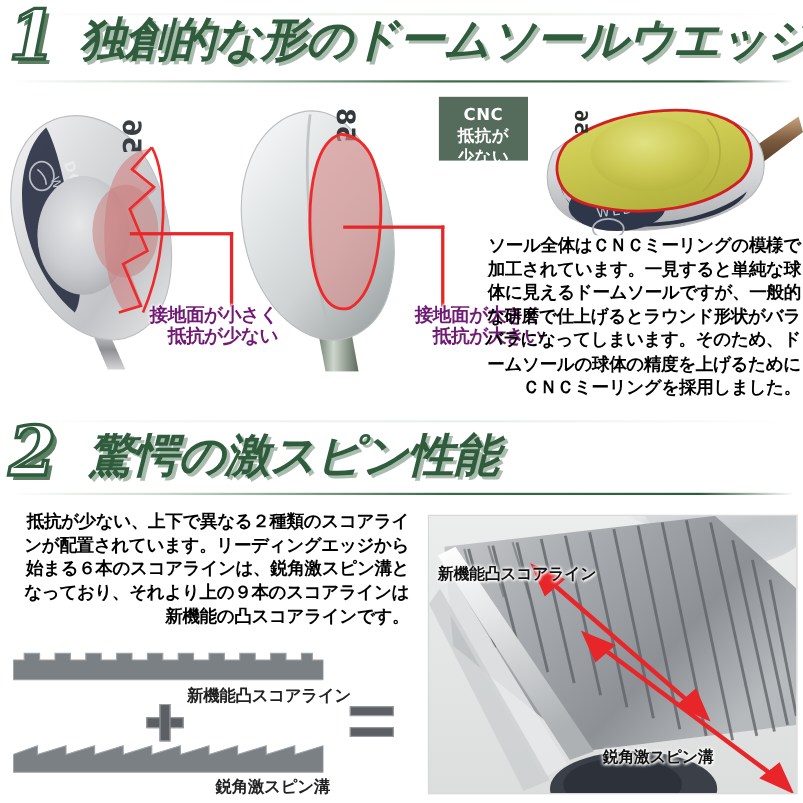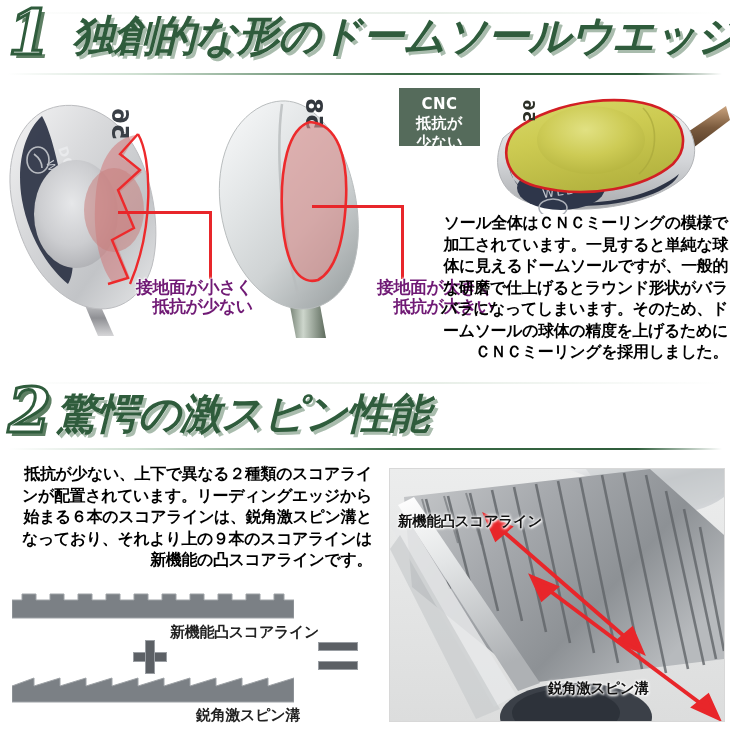--- a/index.html
+++ b/index.html
@@ -252,21 +252,21 @@
 
       <text x="40" y="36" fill="#2c2f26" font-size="16" font-weight="bold" font-family="'DejaVu Sans',sans-serif" transform="rotate(90 40 36) scale(-1,1) translate(-80,0)">56</text>
     </svg>
   </div>
 
   <div class="body-jp" style="left:436px;top:212px;width:292px;">ソール全体はＣＮＣミーリングの模様で加工されています。一見すると単純な球体に見えるドームソールですが、一般的な研磨で仕上げるとラウンド形状がバラバラになってしまいます。そのため、ドームソールの球体の精度を上げるためにＣＮＣミーリングを採用しました。</div>
 
   <div class="sec-head" style="top:378px;">
     <div class="rule top" style="top:4px;"></div>
     <div class="secnum" style="top:2px;">2</div>
-    <div class="sectitle" style="left:56px;top:12px;font-style:italic;">驚愕の激スピン性能</div>
+    <div class="sectitle" style="left:80px;top:12px;font-style:italic;">驚愕の激スピン性能</div>
     <div class="rule bot" style="top:70px;"></div>
   </div>
 
   <div class="body-jp" style="left:10px;top:463px;width:362px;">抵抗が少ない、上下で異なる２種類のスコアラインが配置されています。リーディングエッジから始まる６本のスコアラインは、鋭角激スピン溝となっており、それより上の９本のスコアラインは新機能の凸スコアラインです。</div>
 
   <div class="bar-wrap" style="left:12px;top:588px;width:282px;height:34px;">
     <svg width="282" height="34" viewBox="0 0 282 34">
       <path d="M0 12 L10 12 L10 6 L24 6 L24 12 L38 12 L38 6 L52 6 L52 12
                L66 12 L66 6 L80 6 L80 12 L94 12 L94 6 L108 6 L108 12
                L122 12 L122 6 L136 6 L136 12 L150 12 L150 6 L164 6 L164 12

